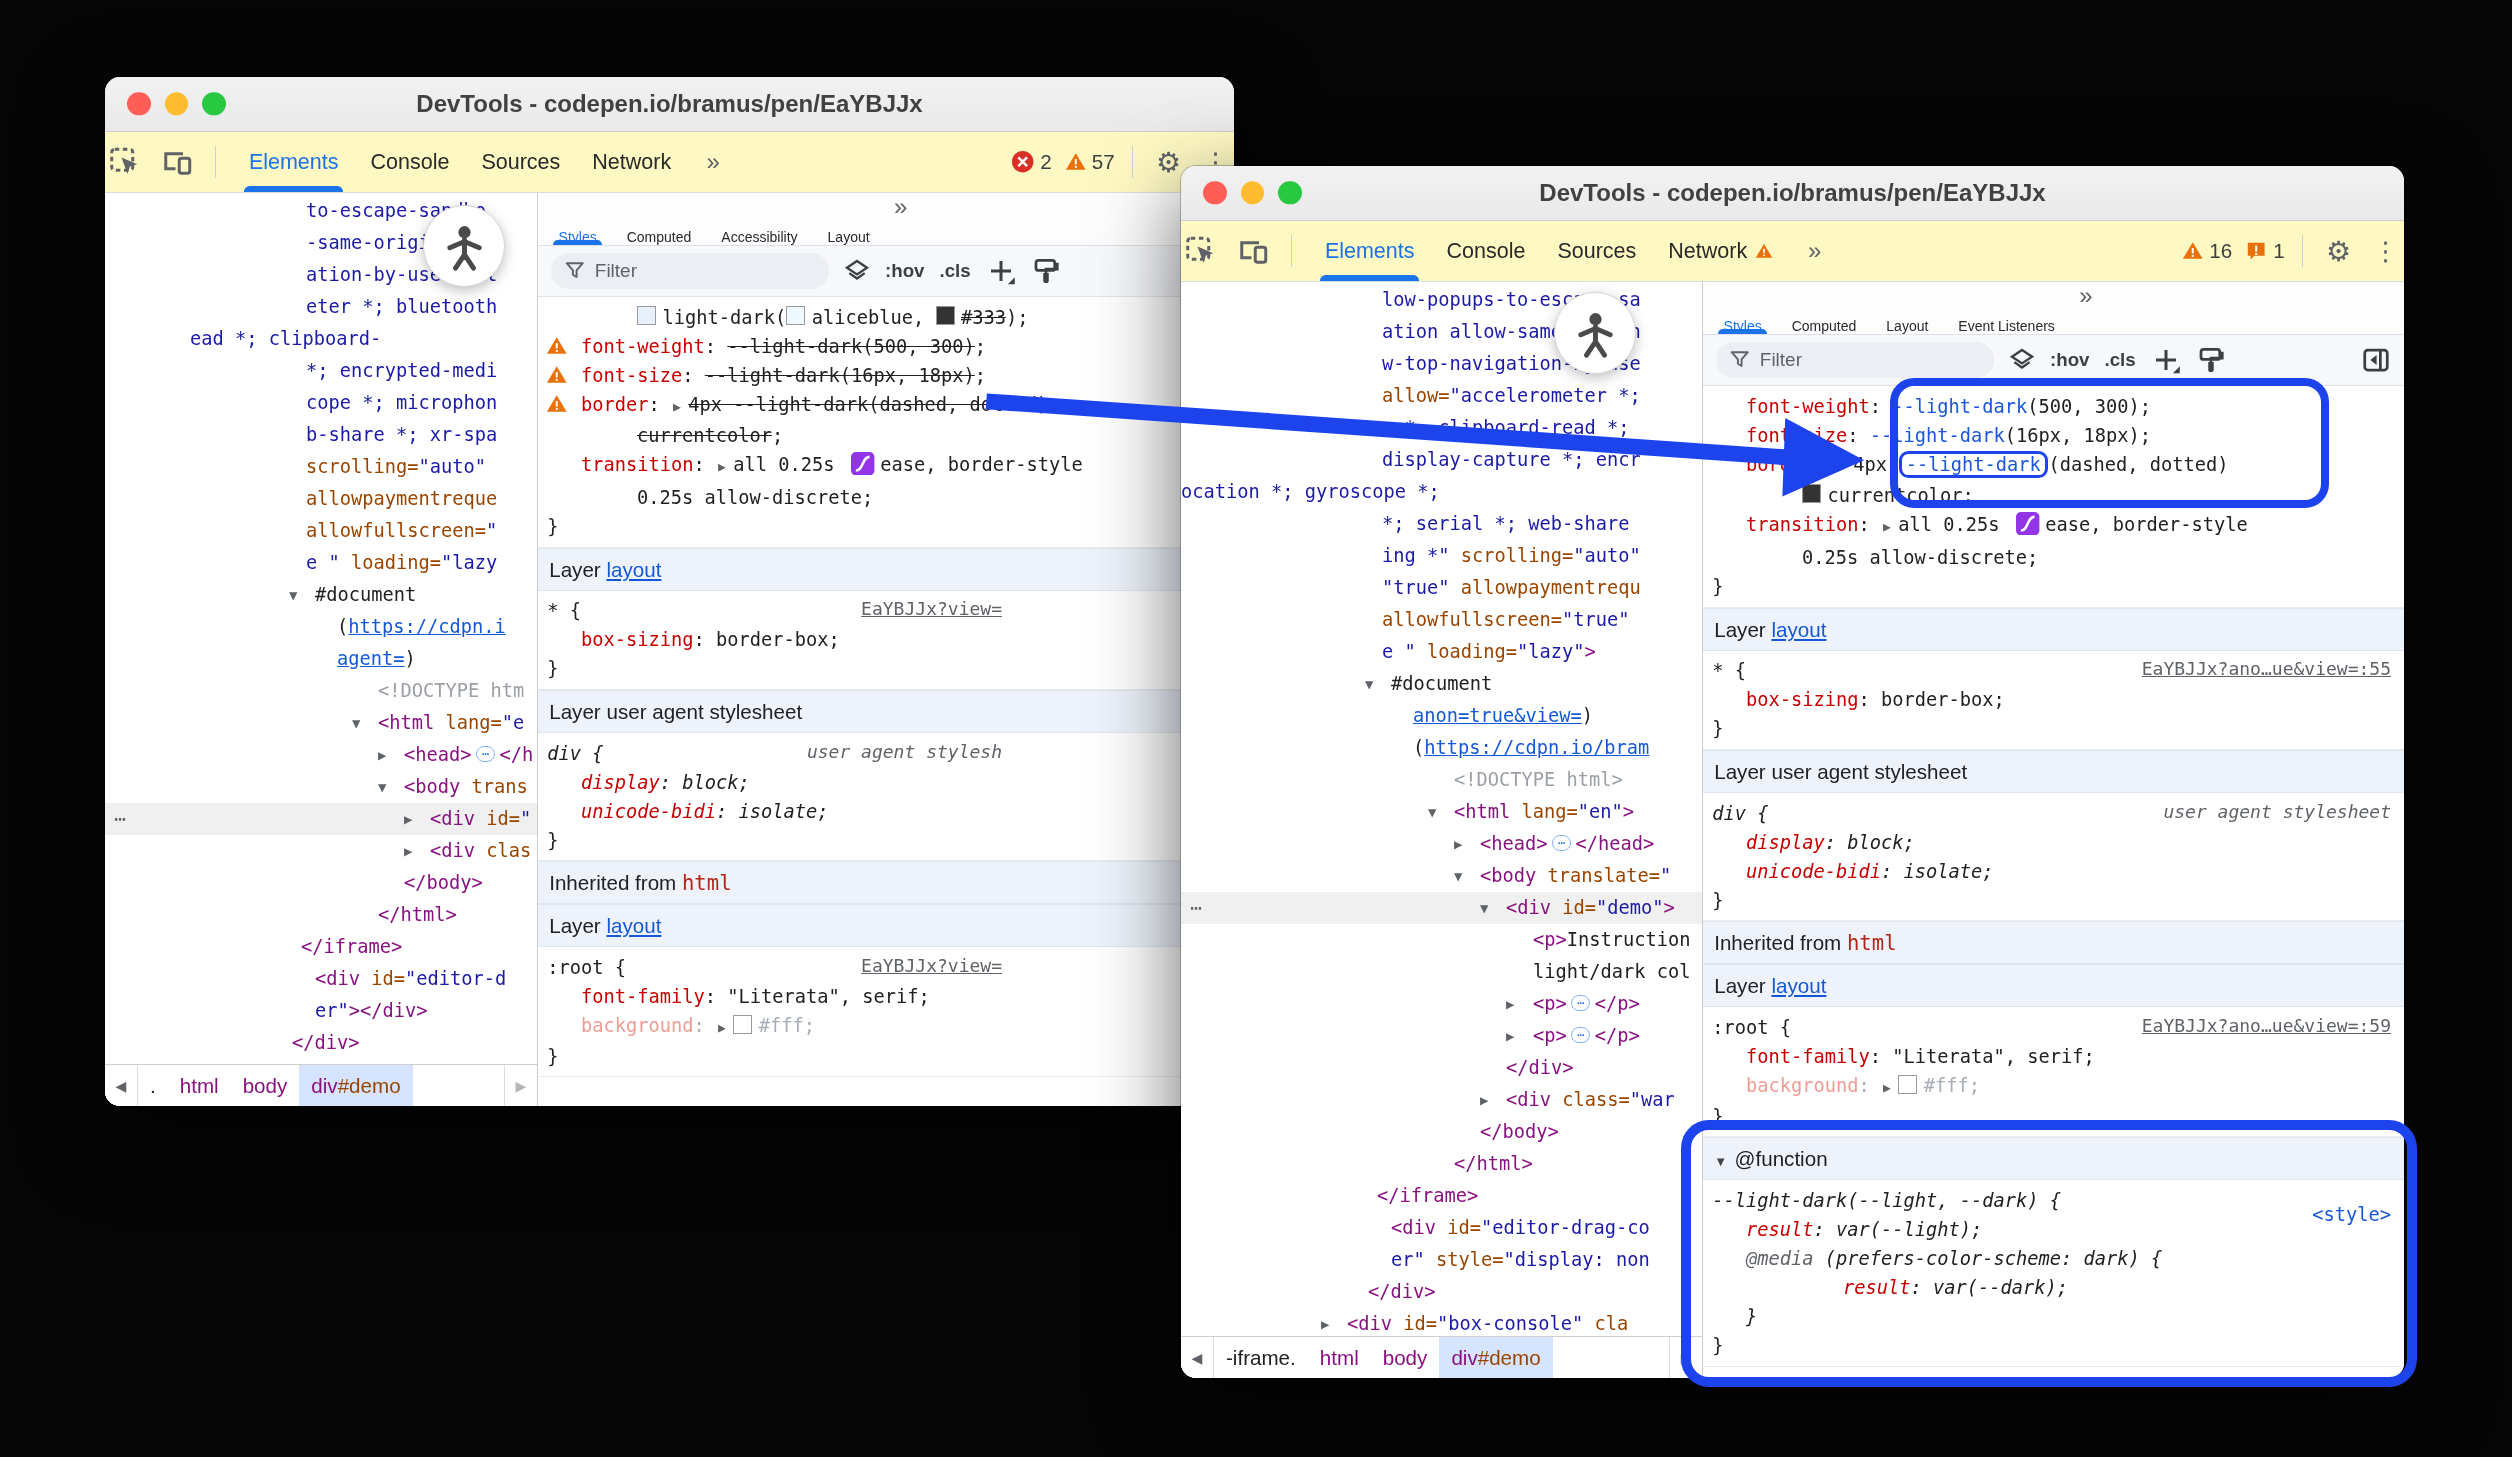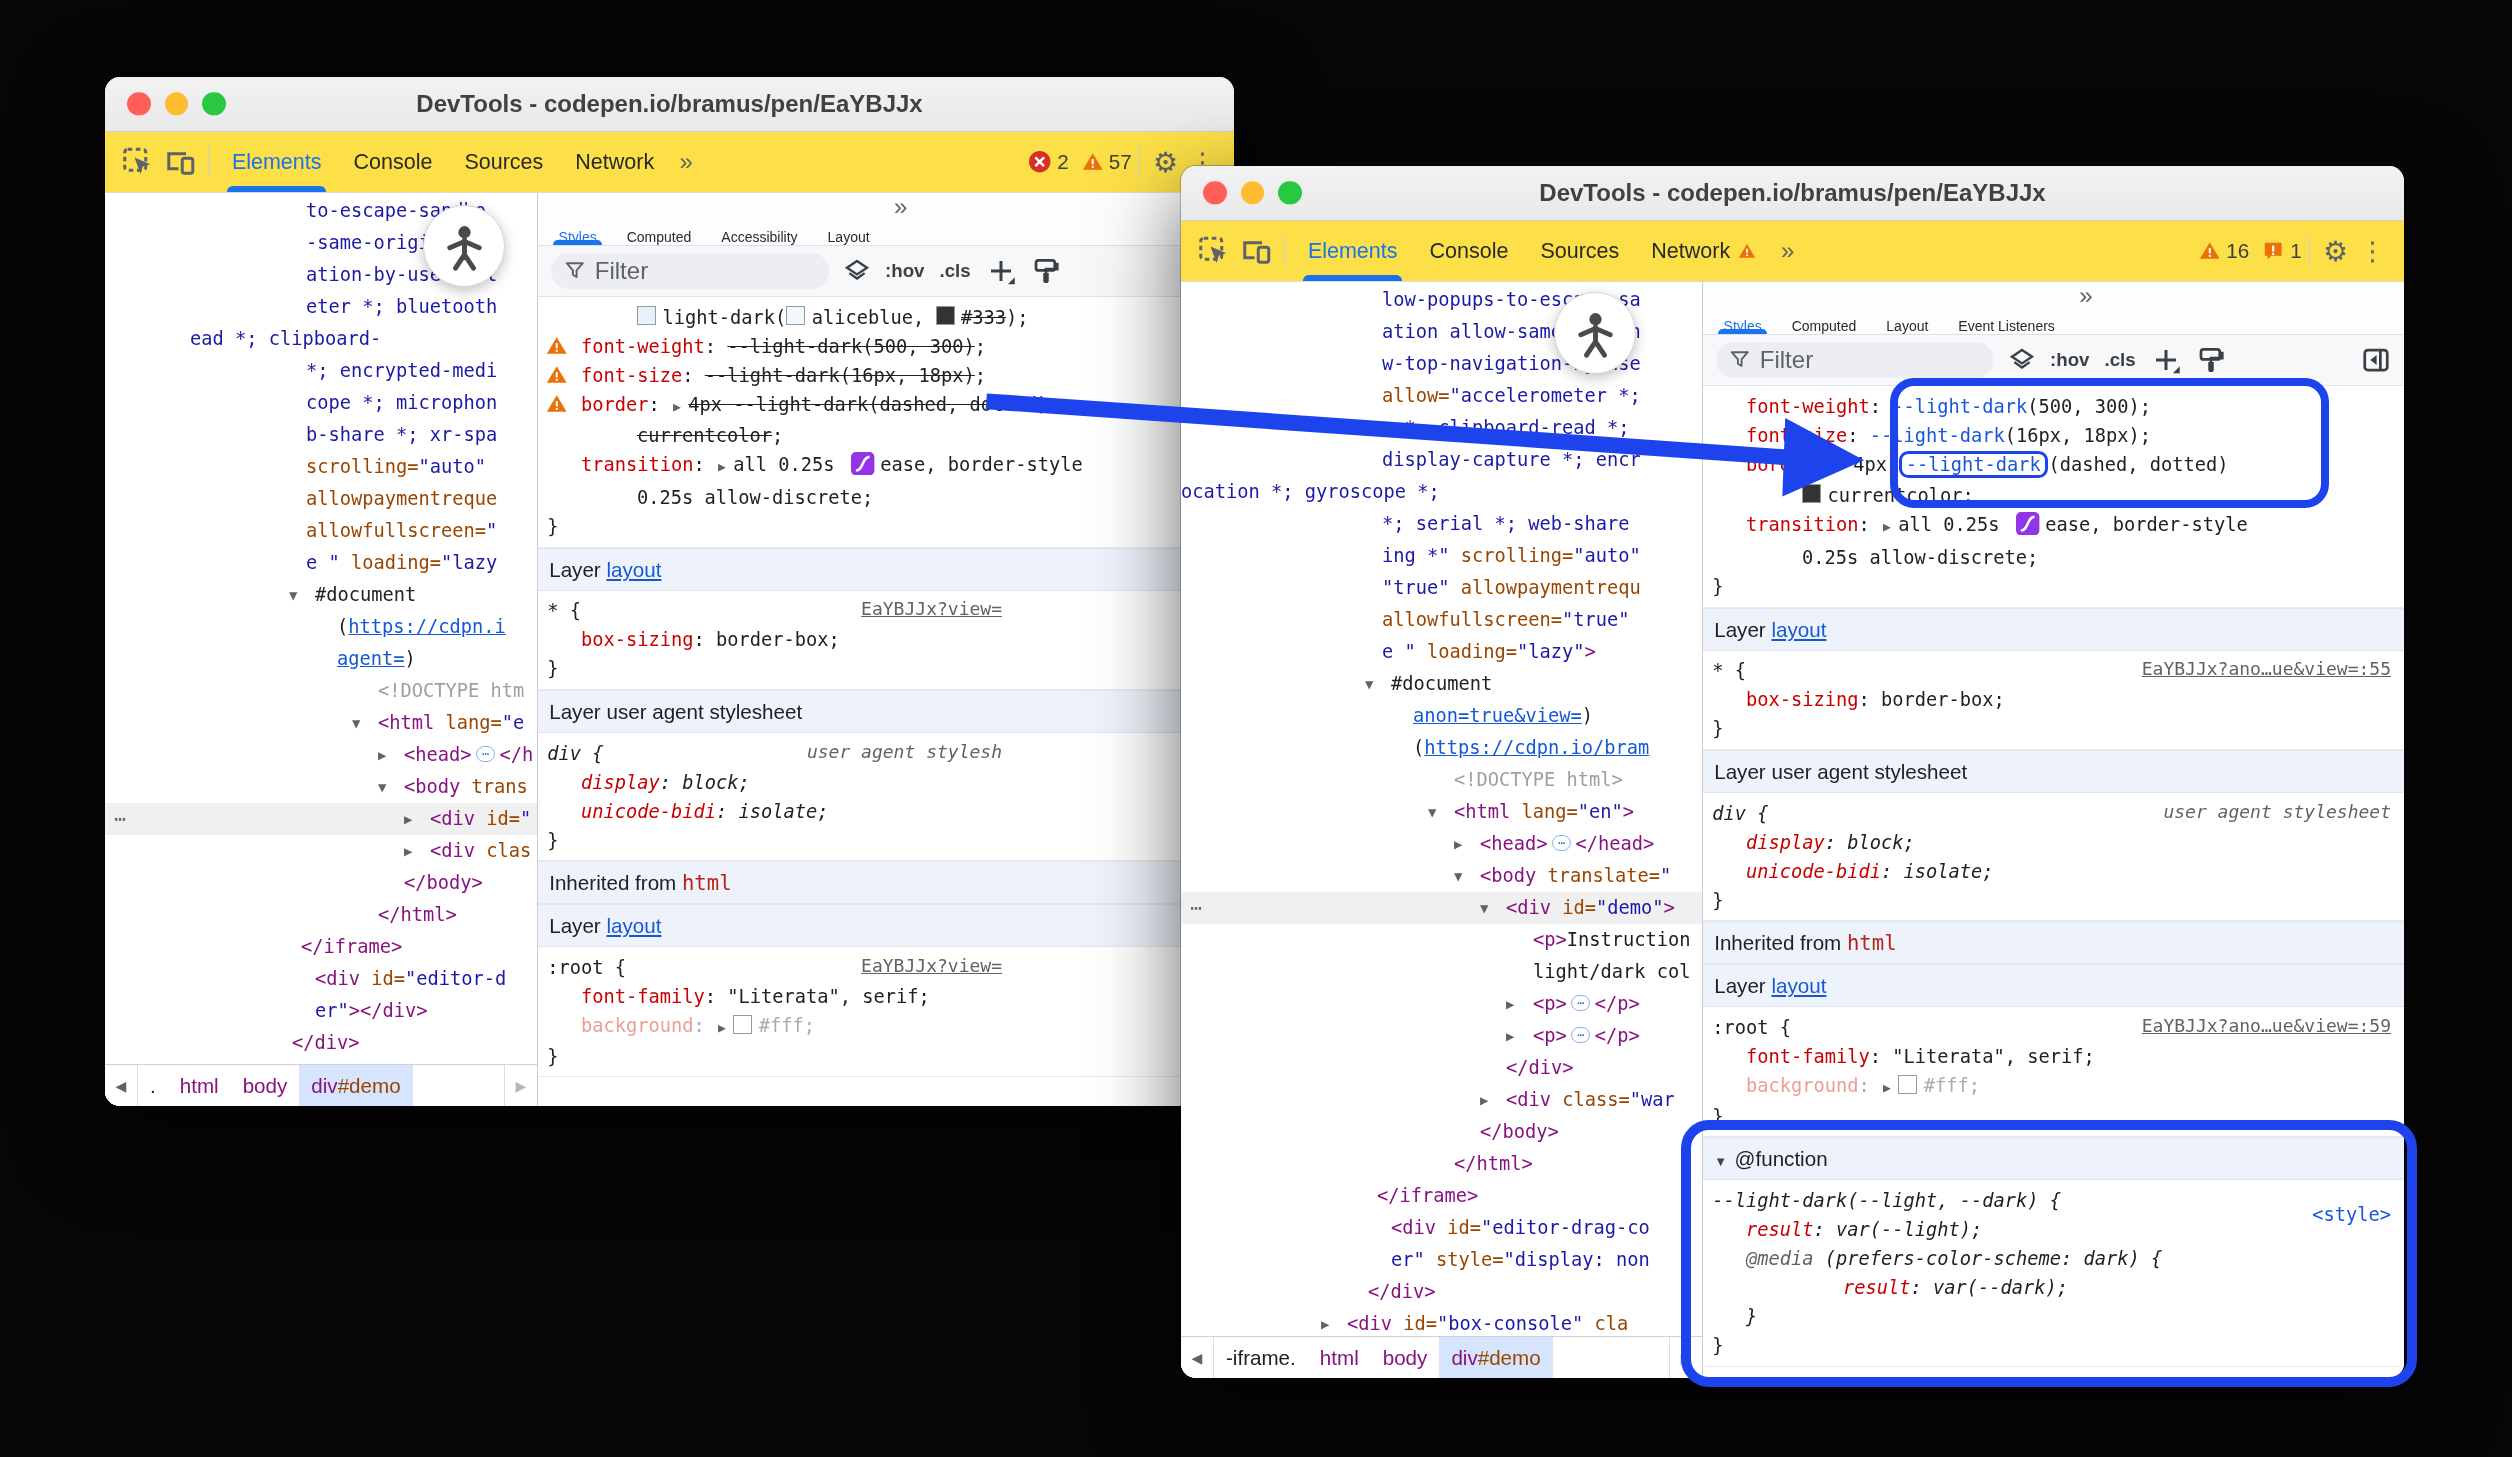--- a/index.html
+++ b/index.html
@@ -6,22 +6,22 @@
   #stage{position:relative;width:2512px;height:1458px;background:#060606;overflow:hidden;
          font-family:"Liberation Sans",sans-serif;}
   .win{position:absolute;background:#fff;border-radius:15px;overflow:hidden;display:flex;flex-direction:column;
        box-shadow:0 28px 84px rgba(0,0,0,.6),0 0 0 0.9px rgba(0,0,0,.25);}
   .titlebar{height:54px;flex:0 0 54px;background:linear-gradient(#f2f2f2,#e9e9e9);border-bottom:0.9px solid #cfcfcf;
             position:relative;display:flex;align-items:center;justify-content:center;}
   .lights{position:absolute;left:22.4px;top:50%;transform:translateY(-50%);display:flex;gap:14px;}
   .light{width:23.4px;height:23.4px;border-radius:50%;display:inline-block;}
   .light.red{background:#ff5f57;}.light.yellow{background:#febc2e;}.light.green{background:#28c840;}
   .title{font-size:24px;font-weight:bold;color:#414141;}
-  .toolbar{height:60px;flex:0 0 60px;background:#fde047;border-bottom:0.9px solid #d7dbe4;
-           display:flex;align-items:center;padding:0 13px;gap:0;}
+  .toolbar{height:60px;flex:0 0 60px;background:#fef9c3;border-bottom:0.9px solid #d7dbe4;
+           display:flex;align-items:center;padding:0 0;gap:10px;}
   .tbicon{display:flex;align-items:center;justify-content:center;width:41px;height:41px;}
   .vsep{width:0.9px;height:32px;background:#ccd0d9;margin:0 7.5px;}
   .ptabs{display:flex;height:100%;align-items:stretch;}
   .ptab{display:flex;align-items:center;padding:0 16px;font-size:21.5px;color:#28292b;position:relative;gap:7.5px;}
   .ptab.active{color:#1a73e8;}
   .ptab.active::after{content:"";position:absolute;left:11.2px;right:11.2px;bottom:0;height:5.6px;
                       background:#1a73e8;border-radius:5.6px 5.6px 0 0;}
   .more{font-size:24px;color:#5f6368;padding:0 9.3px;}
   .tb-right{margin-left:auto;display:flex;align-items:center;gap:13px;}
   .badge{display:flex;align-items:center;gap:5.6px;font-size:20.6px;color:#3c4043;}
@@ -48,21 +48,21 @@
   .stylespane{flex:1;display:flex;flex-direction:column;min-width:0;background:#fff;}
   .sidetabs{height:52px;flex:0 0 52px;display:flex;align-items:stretch;border-bottom:0.9px solid #dbe0ea;
             background:#fdfdfe;padding-left:5.6px;}
   .stab{display:flex;align-items:flex-end;padding:0 15px;font-size:14px;color:#28292b;position:relative;}
   .stab.active{color:#1a73e8;}
   .stab.active::after{content:"";position:absolute;left:9.3px;right:9.3px;bottom:0;height:4.7px;
                       background:#1a73e8;border-radius:4.7px 4.7px 0 0;}
   .filterrow{height:50px;flex:0 0 50px;display:flex;align-items:center;gap:15px;padding:0 13px;
              border-bottom:0.9px solid #e4e4e4;background:#f7f8fa;}
   .filterpill{flex:0 0 252px;height:36px;border-radius:18px;background:#eceef3;display:flex;align-items:center;
-              gap:9.3px;padding:0 13px;color:#5f6368;font-size:24px;}
+              gap:9.3px;padding:0 13px;color:#5f6368;font-size:19px;}
   .ficon{display:flex;align-items:center;}
   .ftxt{font-size:18.7px;color:#3c4043;font-weight:bold;font-family:"Liberation Sans",sans-serif;}
   .stylescroll{flex:1;overflow:hidden;font-family:"DejaVu Sans Mono",monospace;font-size:18.7px;}
   .srule{position:relative;padding:5.6px 0;border-bottom:0.9px solid #ececec;}
   .srow{min-height:29px;line-height:29px;padding-left:43px;white-space:pre;position:relative;}
   .srow.ind1{padding-left:99px;}
   .srow.ind2{padding-left:140px;}
   .srow.sel,.srow.close{padding-left:9.3px;}
   .warng{position:absolute;left:7.5px;top:3.7px;}
   .p{color:#c80000;}.pd{color:#ed9d94;}.vd{color:#a7adb5;}

